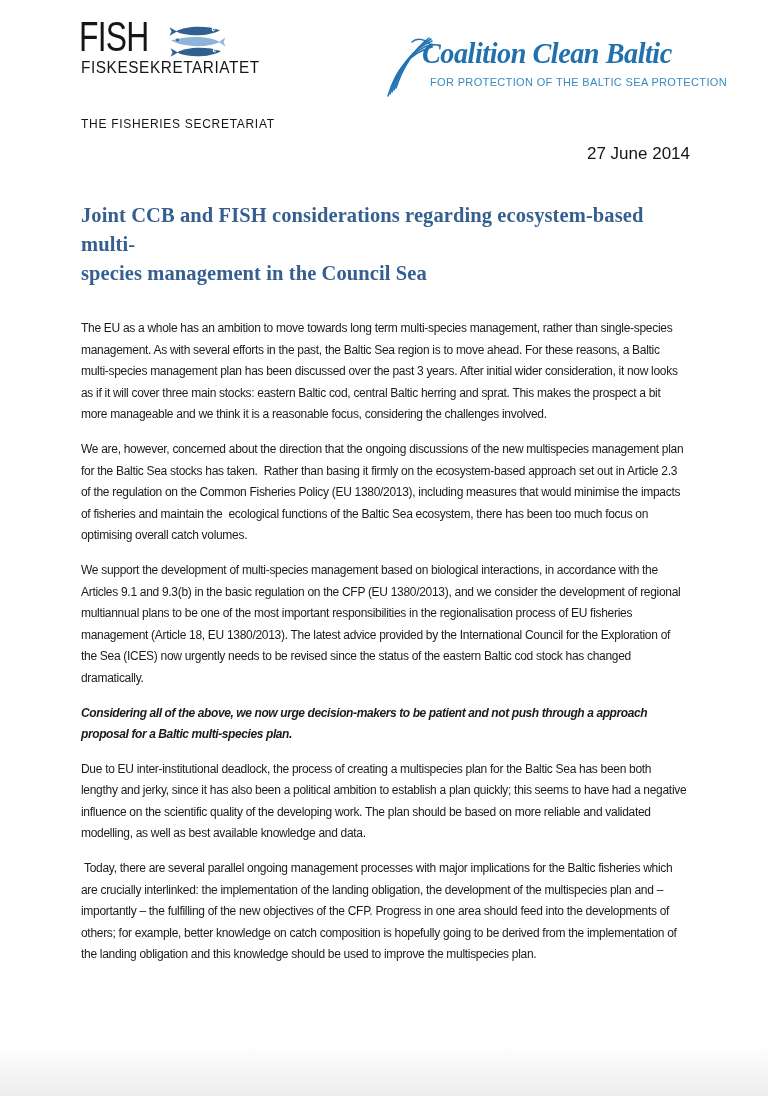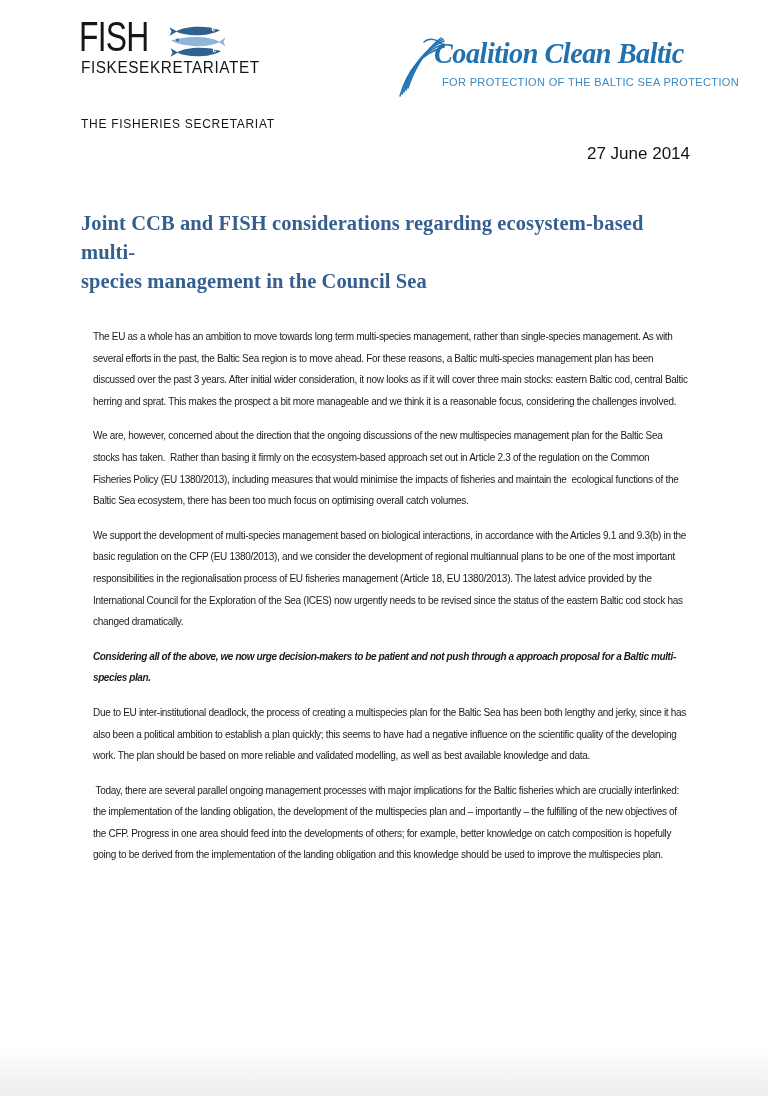--- a/index.html
+++ b/index.html
@@ -28,21 +28,21 @@
     position:absolute;left:0;top:37px;
     font-size:16px;letter-spacing:0.6px;color:#161616;white-space:nowrap;
     transform:scaleX(0.96);transform-origin:left top;
   }
   .fish-sub2{
     position:absolute;left:0;top:55px;
     font-size:12px;letter-spacing:0.7px;color:#161616;white-space:nowrap;margin-top:40px;
   }
 
   
-  .ccb-logo{position:absolute;left:398px;top:34px;width:330px;height:66px;}
+  .ccb-logo{position:absolute;left:386px;top:34px;width:330px;height:66px;}
   .ccb-wave{position:absolute;left:0;top:2px;}
   .ccb-wordmark{
     position:absolute;left:36px;top:2px;
     font-family:"Liberation Serif", serif;
     font-style:italic;font-weight:700;
     font-size:30px;line-height:1.1;color:#2171ae;
     white-space:nowrap;letter-spacing:-0.5px;
     transform:scaleX(0.94);transform-origin:left top;
   }
   .ccb-tagline{
@@ -53,29 +53,29 @@
 
   
   .doc-date{
     position:absolute;top:144px;right:85px;
     font-size:17px;color:#141414;
   }
 
   
   .content{position:absolute;left:81px;top:193px;width:607px;}
   .doc-title{
-    margin:16px 0 30px 0;
+    margin:8px 0 30px 0;
     font-family:"Liberation Serif", serif;
     font-weight:700;font-size:20.5px;line-height:29px;
     color:#365f91;letter-spacing:0.1px;
   }
   .doc-title .title-line{display:block;}
   .para{
-    margin:0 0 13px 12px;
-    font-size:10px;line-height:21.6px;
+    margin:0 0 13px 0;
+    font-size:12px;line-height:21.6px;
     letter-spacing:-0.3px;
     white-space:pre-wrap;
     color:#1b1b1b;
   }
   .para.emphasis{
     font-weight:700;font-style:italic;letter-spacing:-0.4px;
   }
 
   
   .page-bottom-shade{

